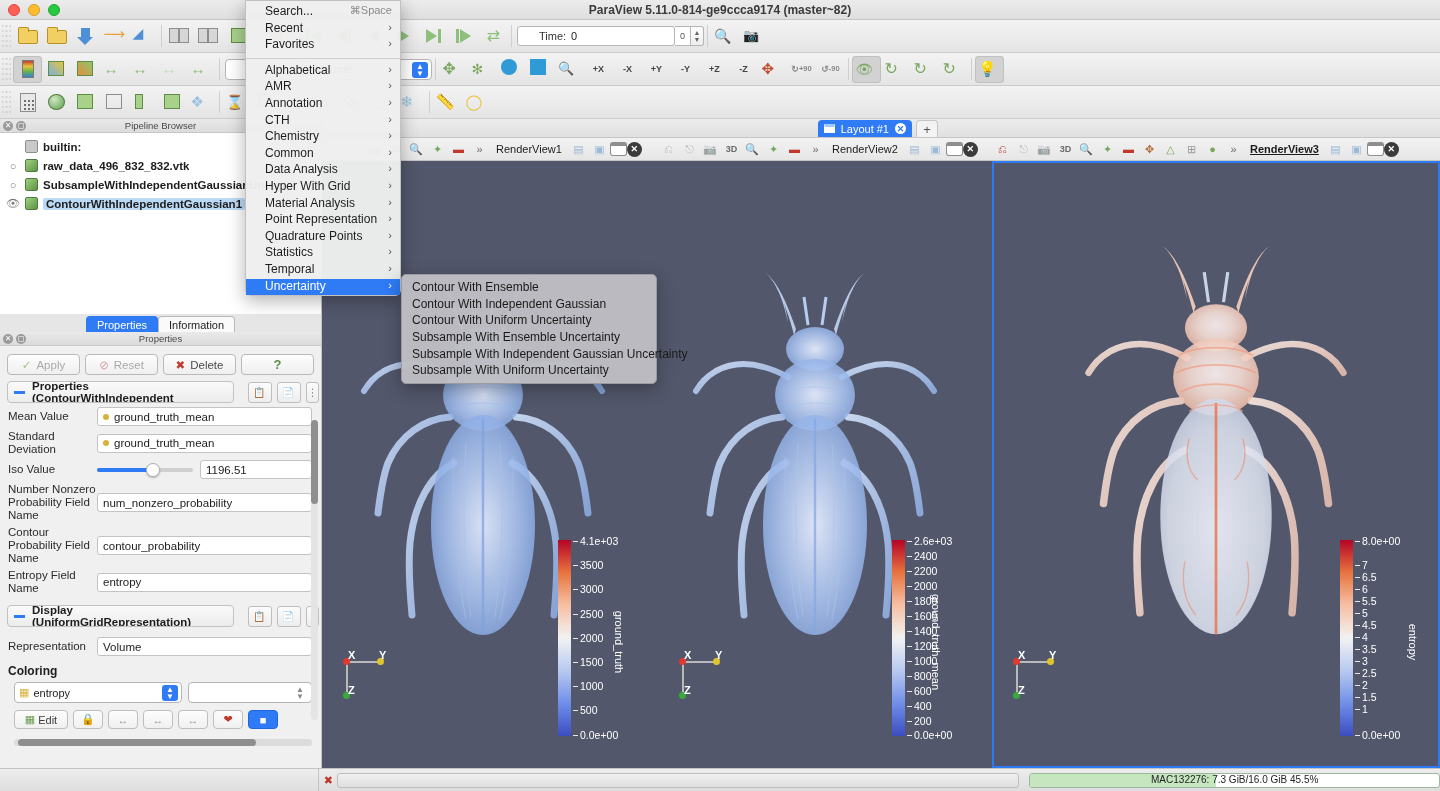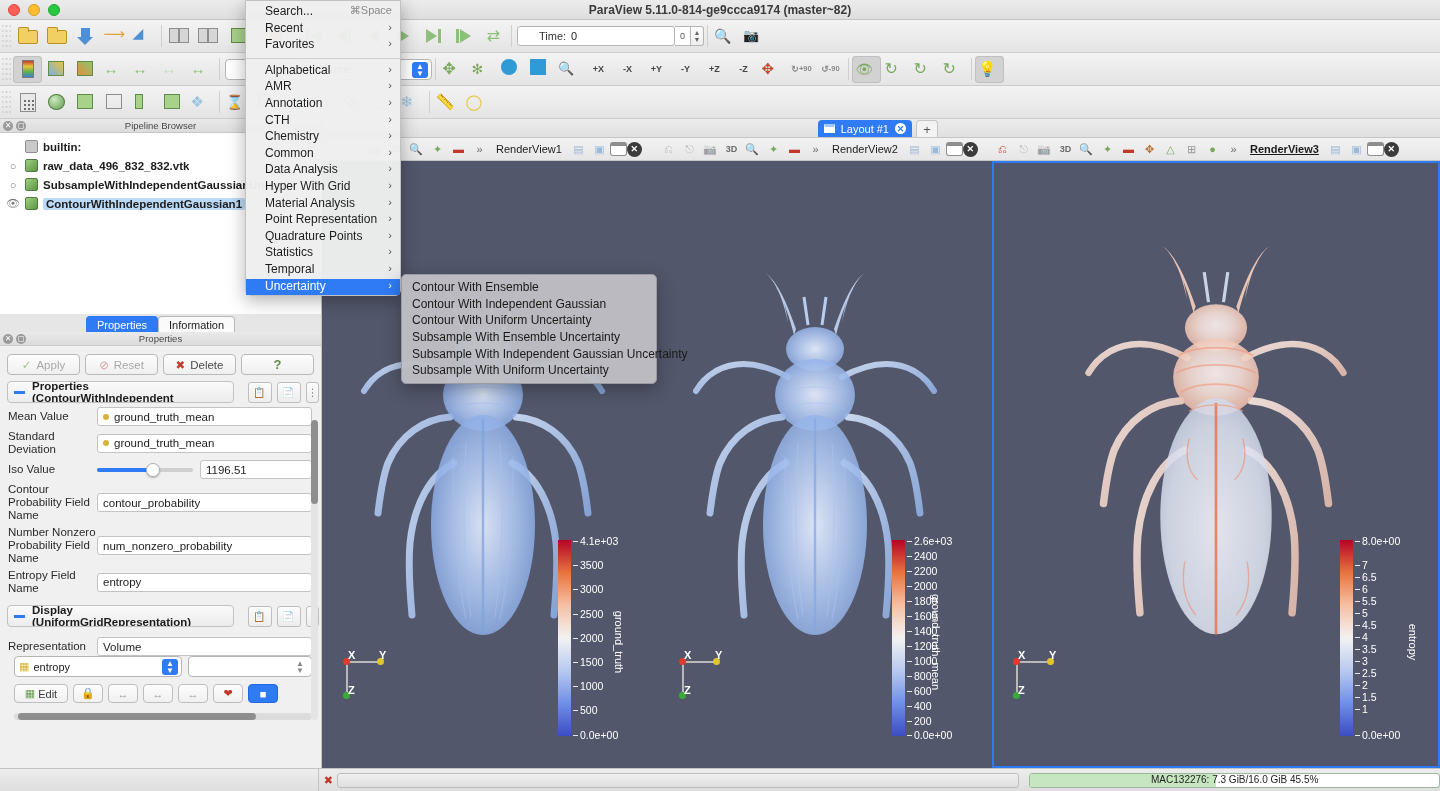--- a/index.html
+++ b/index.html
@@ -636,30 +636,30 @@
           <div class="fill"></div>
           <div class="knob"></div>
         </div>
         <div class="numbox">
           <span>1196.51</span>
         </div>
       </div>
     </div>
 
     <div class="field">
+      <div class="lab">Number Nonzero Probability Field Name</div>
+      <div class="val">
+        <span>num_nonzero_probability</span>
+      </div>
+    </div>
+
+    <div class="field">
       <div class="lab">Contour Probability Field Name</div>
       <div class="val">
         <span>contour_probability</span>
-      </div>
-    </div>
-
-    <div class="field">
-      <div class="lab">Number Nonzero Probability Field Name</div>
-      <div class="val">
-        <span>num_nonzero_probability</span>
       </div>
     </div>
 
     <div class="field">
       <div class="lab">Entropy Field Name</div>
       <div class="val">
         <span>entropy</span>
       </div>
     </div>
 
@@ -673,20 +673,21 @@
       <div class="sq" style="width:13px;margin-right:2px">⋮</div>
     </div>
 
     <div class="field" style="padding-top:10px">
       <div class="lab">Representation</div>
       <div class="val">
         <span>Volume</span>
       </div>
     </div>
 
+    <div class="coloring-h">Coloring</div>
 
     <div class="colorrow">
       <div class="combo" style="flex:0 0 168px">
         <span style="color:#d8b33c;margin-right:4px">▦</span>
         <span>entropy</span>
         <span class="arrows">▲<br>▼</span>
       </div>
       <div class="combo plain" style="flex:1">
         <span style="flex:1"></span>
           <span class="arrows">▲<br>▼</span>

